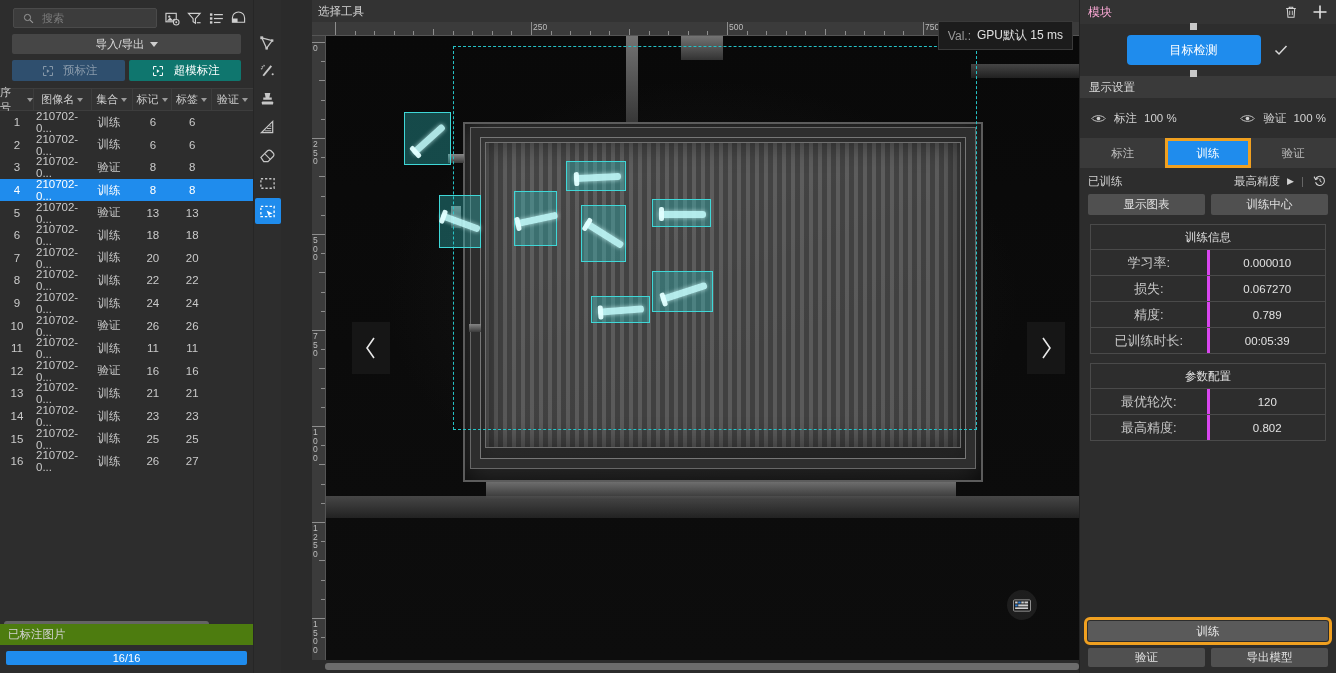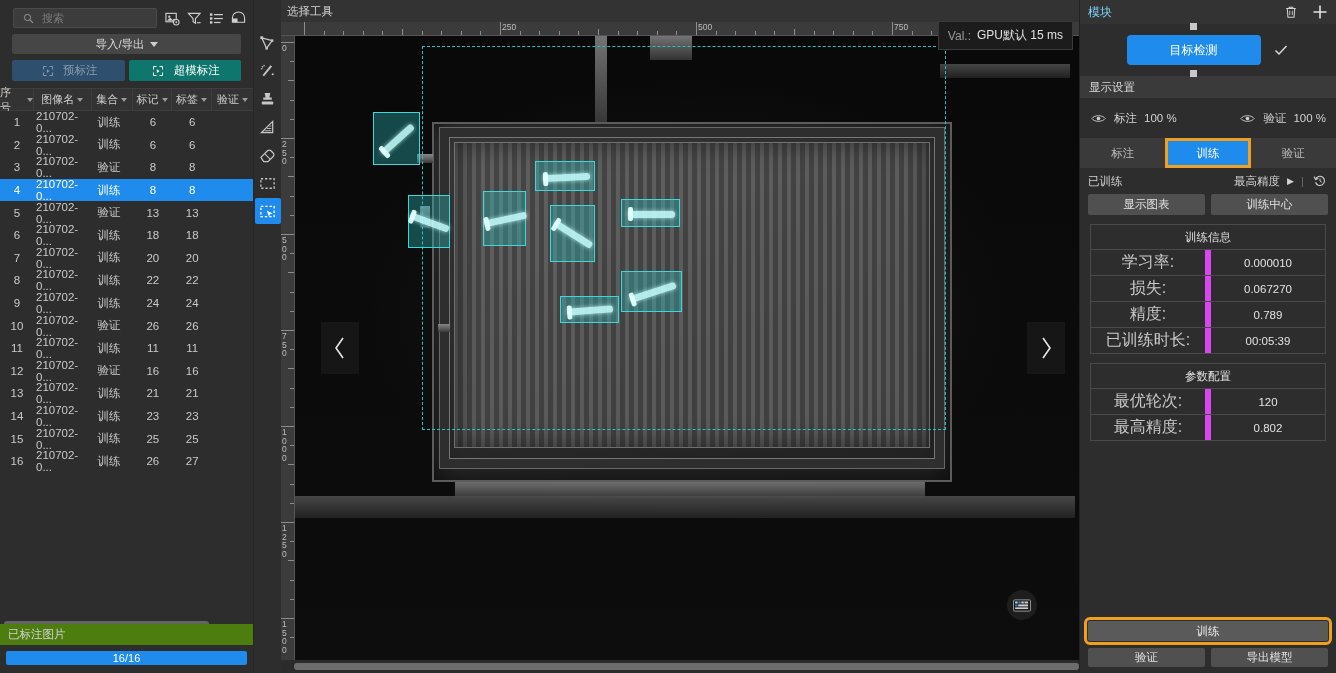--- a/index.html
+++ b/index.html
@@ -62,21 +62,21 @@
   .fbar{height:21px;background:#4d7c0f;display:flex;align-items:center;padding-left:8px;font-size:11.5px;color:#d2d2d2;}
   .fprog-wrap{padding:6px 6px 8px 6px;background:#2d2d2d;}
   .fprog{height:14px;background:#1f8ced;border-radius:2px;display:flex;align-items:center;justify-content:center;font-size:11px;color:#fff;}
 
   
   .toolcol{width:28px;background:#2d2d2d;padding-top:30px;box-sizing:border-box;display:flex;flex-direction:column;align-items:center;gap:2px;border-left:1px solid #262626;}
   .tool{width:26px;height:26px;display:flex;align-items:center;justify-content:center;border-radius:2px;}
   .tool.active{background:#1f8ced;}
 
   
-  .center{flex:1;display:flex;flex-direction:column;background:#2b2b2b;position:relative;}
+  .center{flex:1;display:flex;flex-direction:column;background:#2b2b2b;position:relative;margin-left:31px;}
   .ctitle{height:22px;background:#333333;display:flex;align-items:center;padding-left:6px;font-size:11.5px;color:#d4d4d4;}
   .rulerh{height:13px;background:#3b3b3b;position:relative;overflow:hidden;border-bottom:1px solid #555;}
   .rulerh .tick{position:absolute;bottom:0;width:1px;background:#8d8d8d;}
   .rulerh .lbl{position:absolute;top:0px;font-size:8.5px;color:#bdbdbd;padding-left:2px;}
   .canvasrow{flex:1;display:flex;position:relative;overflow:hidden;}
   .rulerv{width:13px;background:#3b3b3b;position:relative;overflow:hidden;border-right:1px solid #555;}
   .rulerv .tick{position:absolute;right:0;height:1px;background:#8d8d8d;}
   .rulerv .lbl{position:absolute;left:1px;font-size:8.5px;color:#bdbdbd;width:9px;line-height:8.5px;word-break:break-all;}
   .viewport{flex:1;position:relative;background:#000;overflow:hidden;}
 
@@ -114,21 +114,21 @@
     padding:5px 9px;font-size:12px;color:#e0e0e0;display:flex;gap:6px;align-items:center;
   }
   .valbadge .k{color:#9a9a9a;}
   .kbd{position:absolute;right:42px;bottom:40px;width:30px;height:30px;border-radius:50%;background:rgba(32,32,32,.92);display:flex;align-items:center;justify-content:center;}
   .hscroll-wrap{height:13px;background:#2b2b2b;position:relative;}
   .hscroll{position:absolute;left:13px;right:0;top:3px;height:7px;background:#6c6c6c;border-radius:3px;}
 
   
   .right{width:256px;background:#2d2d2d;display:flex;flex-direction:column;border-left:1px solid #222;position:relative;}
   .rhead{height:24px;background:#333;display:flex;align-items:center;padding:0 8px;justify-content:space-between;}
-  .rhead .t{font-size:12px;color:#7dd3fc;}
+  .rhead .t{font-size:12px;color:#f9a8d4;}
   .rhead .icons{display:flex;gap:12px;align-items:center;}
   .modwrap{height:52px;position:relative;display:flex;align-items:center;justify-content:center;gap:12px;background:#2d2d2d;}
   .modbtn{width:134px;height:30px;background:#1f8ced;border-radius:4px;display:flex;align-items:center;justify-content:center;font-size:12px;color:#fff;position:relative;}
   .handle{position:absolute;width:7px;height:7px;background:#c8c8c8;left:50%;margin-left:-3.5px;}
   .handle.t{top:-12px;} .handle.b{bottom:-12px;}
   .sechead{height:22px;background:#3a3a3a;display:flex;align-items:center;padding-left:9px;font-size:11.5px;color:#d6d6d6;}
   .dispset{height:40px;display:flex;align-items:center;font-size:11.5px;color:#d2d2d2;padding:0 10px;}
   .dsitem{display:flex;align-items:center;gap:7px;}
   .dsitem.right-one{margin-left:auto;}
   .tabs{height:30px;background:#3a3a3a;display:flex;align-items:center;}
@@ -136,21 +136,21 @@
   .tab.sel{background:#1f8ced;color:#fff;}
   .tab-hl{outline:3px solid #f0a020;outline-offset:-3px;}
   .trainedrow{height:26px;display:flex;align-items:center;padding:0 8px;font-size:11.5px;color:#d2d2d2;}
   .trainedrow .rgt{margin-left:auto;display:flex;align-items:center;gap:7px;}
   .btn2{display:flex;gap:6px;padding:0 8px;}
   .gbtn{flex:1;height:21px;background:#505050;border-radius:2px;display:flex;align-items:center;justify-content:center;font-size:11.5px;color:#e2e2e2;}
   .tbl{margin:9px 10px 0 10px;border:1px solid #4a4a4a;}
   .tbl .cap{height:24px;display:flex;align-items:center;justify-content:center;font-size:11.5px;color:#e0e0e0;border-bottom:1px solid #4a4a4a;}
   .tbl .r{display:flex;height:25px;border-bottom:1px solid #4a4a4a;}
   .tbl .r:last-child{border-bottom:none;}
-  .tbl .k{width:50%;display:flex;align-items:center;justify-content:center;font-size:16px;color:#c8c8c8;border-right:6px solid #d946ef;}
+  .tbl .k{width:50%;display:flex;align-items:center;justify-content:center;font-size:13px;color:#c8c8c8;border-right:3px solid #d946ef;}
   .tbl .v{width:50%;display:flex;align-items:center;justify-content:center;font-size:11.5px;color:#e2e2e2;}
   .rfoot{position:absolute;left:0;bottom:0;width:256px;padding:0 8px 6px 8px;box-sizing:border-box;}
   .bigbtn{height:20px;background:#5a5a5a;border-radius:2px;display:flex;align-items:center;justify-content:center;font-size:11.5px;color:#ececec;outline:3px solid #f0a020;outline-offset:1px;margin:0 0 7px 0;}
   .rowbtns{display:flex;gap:6px;}
   .rowbtns .gbtn{height:19px;}
 </style>
 </head>
 <body>
 
 <div class="app">

